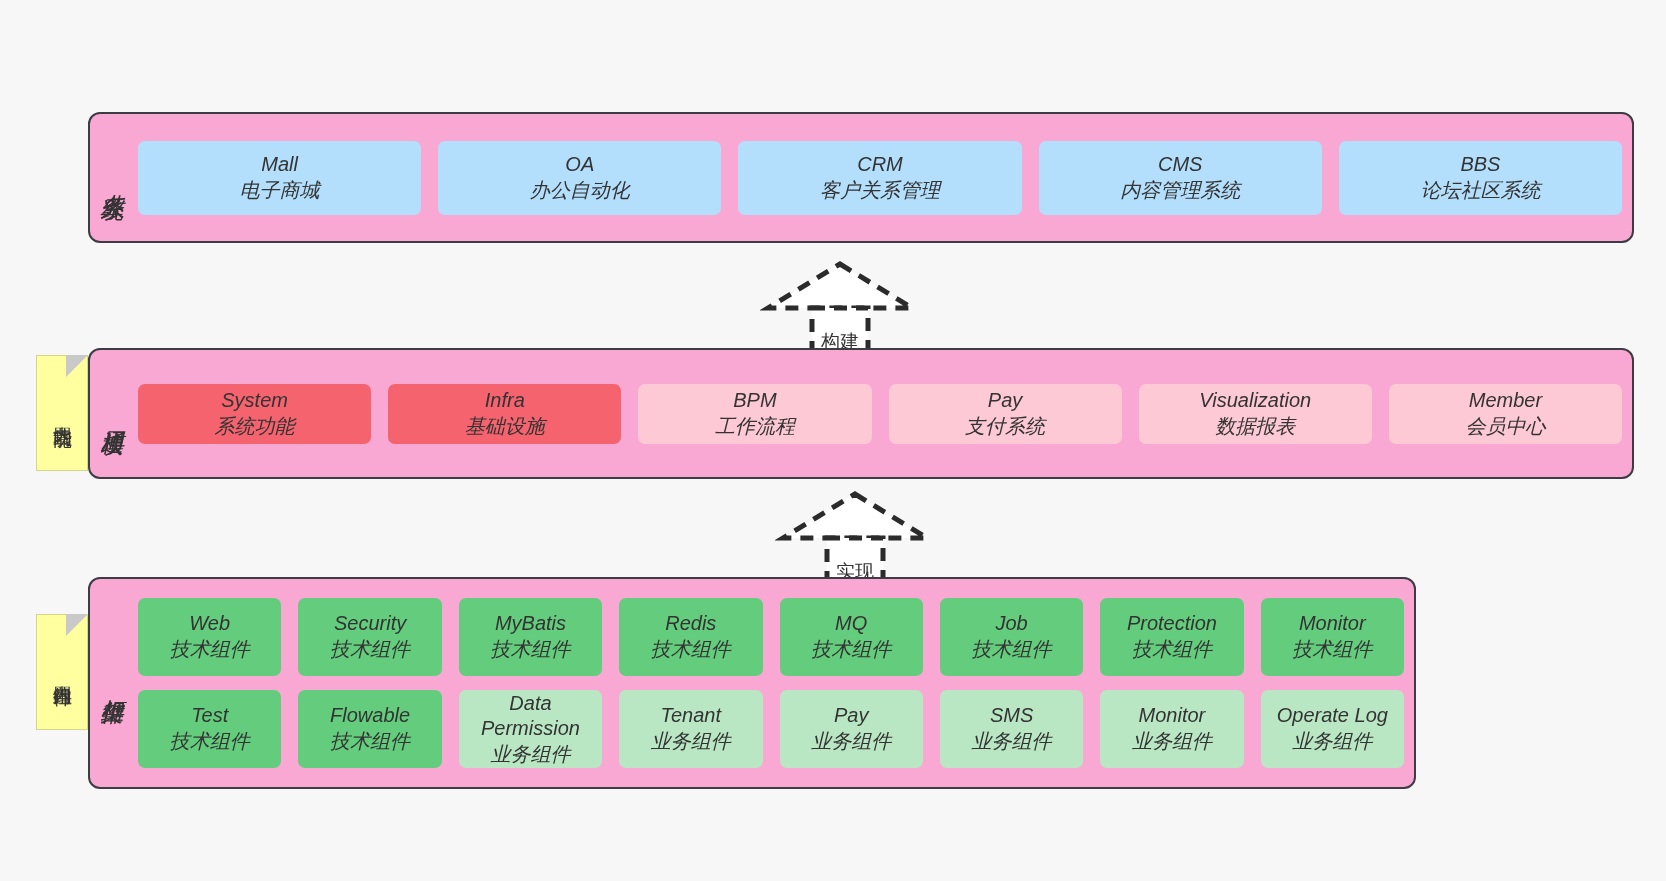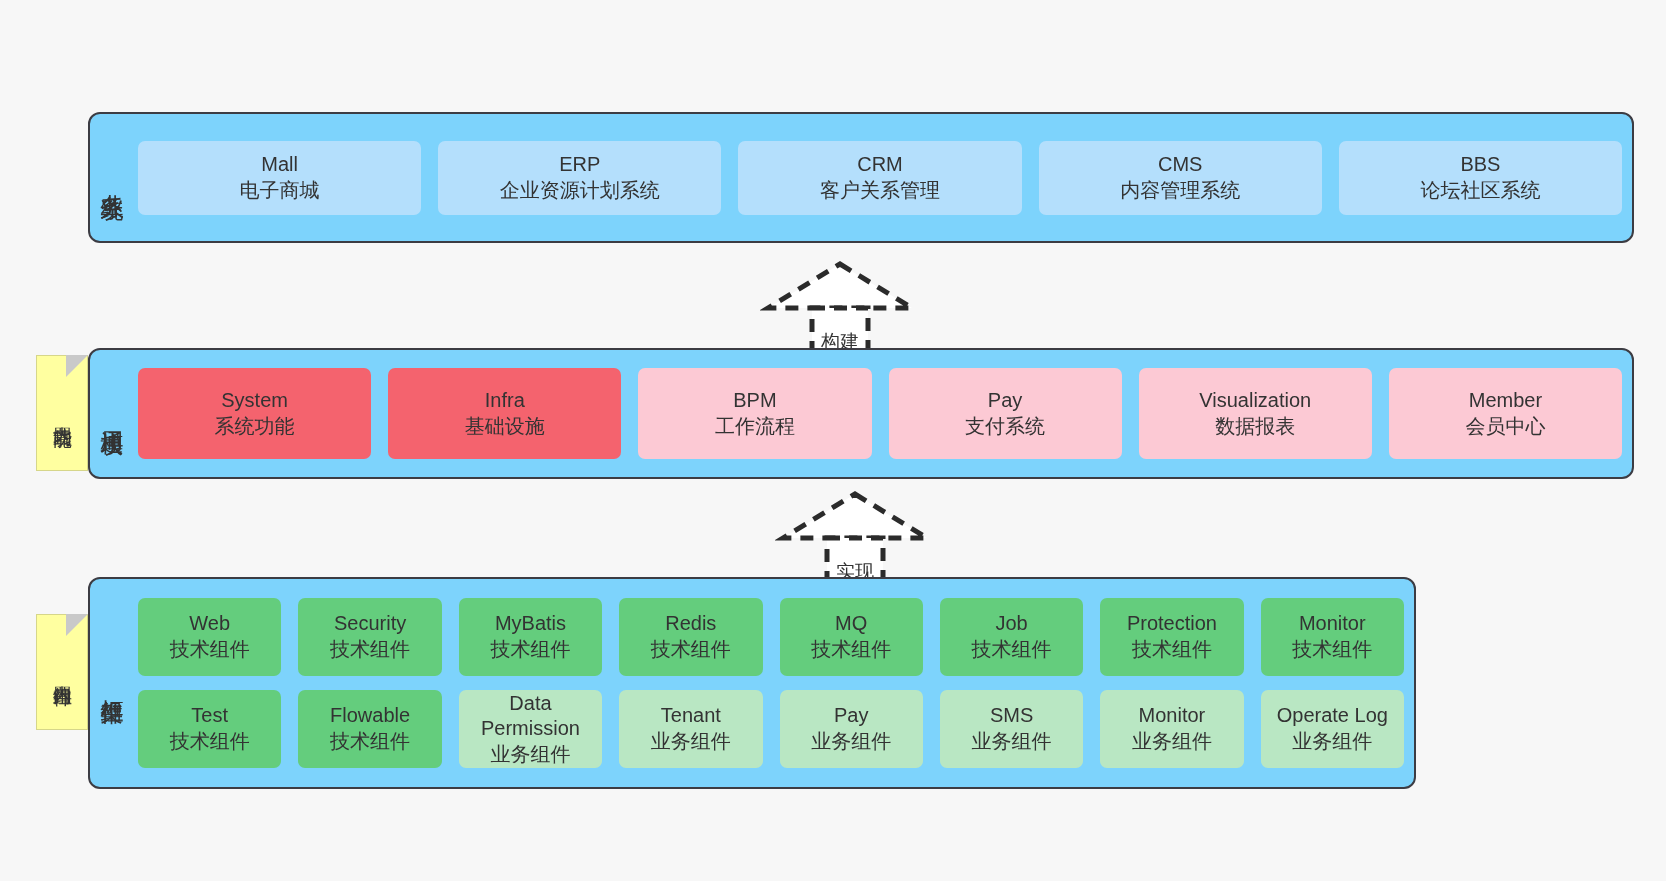--- a/index.html
+++ b/index.html
@@ -21,25 +21,26 @@
     position: absolute;
     left: 0; top: 0;
     width: 1666px;
     height: 881px;
   }
 
   
   .layer {
     position: absolute;
     box-sizing: border-box;
-    background: #7dd3fc;
+    background: #f9a8d4;
     border: 2px solid #3c3c43;
     border-radius: 12px;
     display: flex;
     align-items: stretch;
+    font-style: italic;
   }
 
   
   .layer-title {
     flex: 0 0 auto;
     width: 44px;
     display: flex;
     align-items: center;
     justify-content: center;
     font-size: 23px;
@@ -91,21 +92,21 @@
   .node.pink        { background: #fcc9d4; }
   .node.green       { background: #64cd7d; }
   .node.lightgreen  { background: #b9e7c3; }
 
   
   #layer-business  { left: 88px;  top: 112px; width: 1546px; height: 131px; }
   #layer-common    { left: 88px;  top: 348px; width: 1546px; height: 131px; }
   #layer-framework { left: 88px;  top: 577px; width: 1328px; height: 212px; }
 
   #layer-business  .node { height: 74px; }
-  #layer-common    .node { height: 91px; }
+  #layer-common    .node { height: 60px; }
   #layer-framework .node { height: 78px; }
 
   
   .note {
     position: absolute;
     width: 52px;
     background: #ffffa0;
     border: 1px solid #d6d68a;
     box-sizing: border-box;
     display: flex;
@@ -164,22 +165,22 @@
 
   <div class="layer" id="layer-business">
     <div class="layer-title">业务系统</div>
     <div class="layer-body">
       <div class="row">
         <div class="node blue">
           <span class="n-en">Mall</span>
           <span class="n-cn">电子商城</span>
         </div>
         <div class="node blue">
-          <span class="n-en">ERP</span>
-          <span class="n-cn">企业资源计划系统</span>
+          <span class="n-en">OA</span>
+          <span class="n-cn">办公自动化</span>
         </div>
         <div class="node blue">
           <span class="n-en">CRM</span>
           <span class="n-cn">客户关系管理</span>
         </div>
         <div class="node blue">
           <span class="n-en">CMS</span>
           <span class="n-cn">内容管理系统</span>
         </div>
         <div class="node blue">

